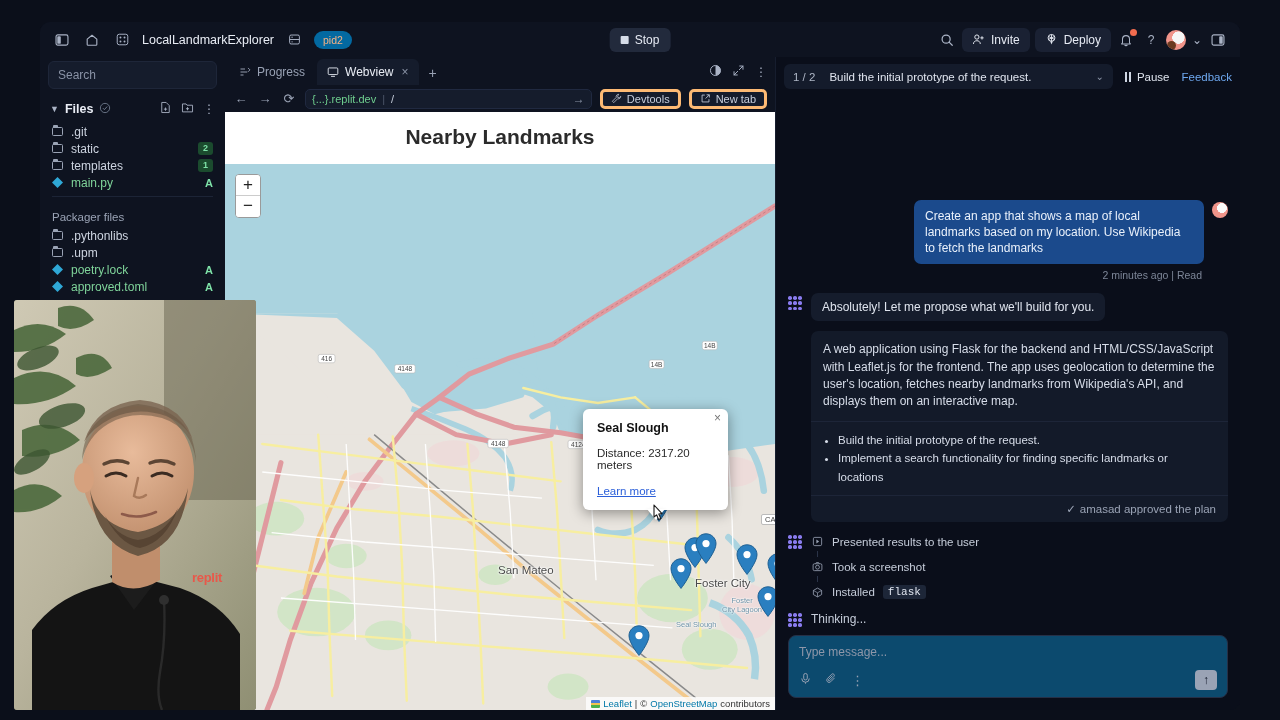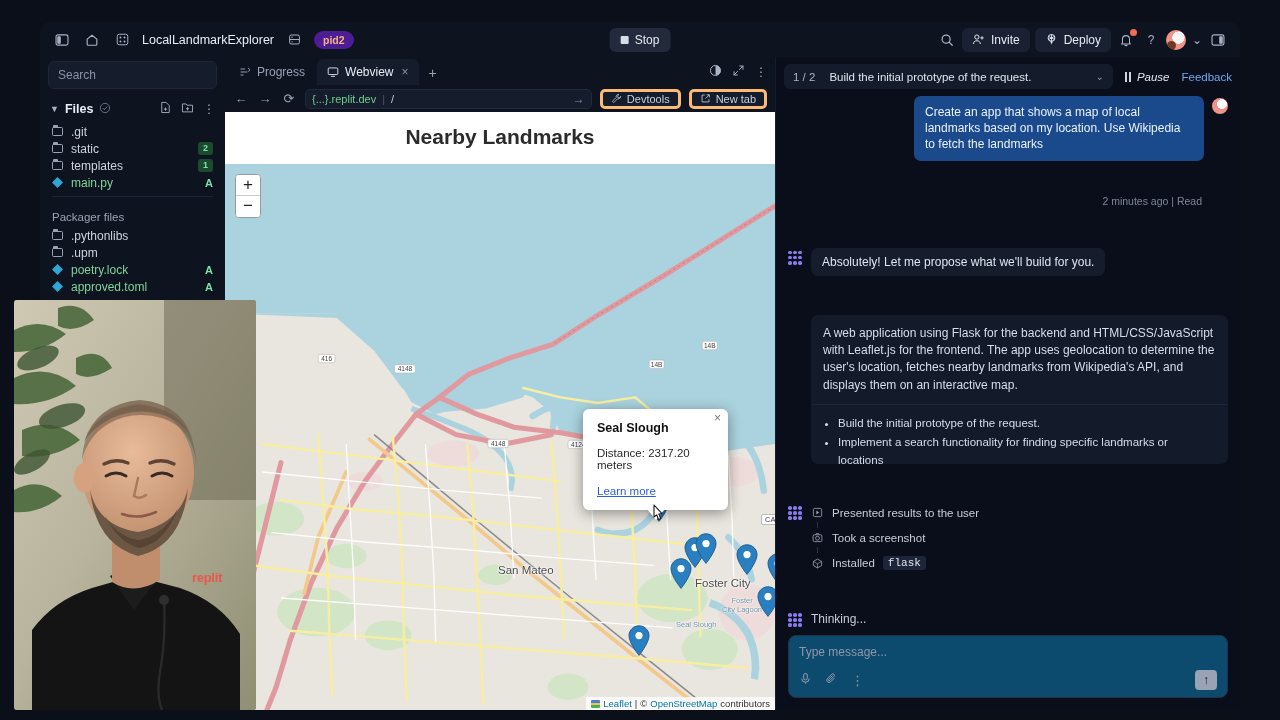--- a/index.html
+++ b/index.html
@@ -40,24 +40,24 @@
     border-radius: 4px;
     cursor: pointer;
   }
   .proj-name {
     font-size: 12.5px;
     color: #e9edf5;
     font-weight: 400;
     white-space: nowrap;
   }
   .pill-pid {
-    background: #4c1d95;
+    background: #0369a1;
     color: #f5b183;
     font-size: 10.5px;
-    font-weight: 700;
+    font-weight: 400;
     padding: 3px 9px;
     border-radius: 10px;
   }
   .stop-btn {
     position: absolute;
     left: 50%;
     transform: translateX(-50%);
     background: #222a3c;
     border-radius: 6px;
     padding: 5px 11px;
@@ -342,34 +342,32 @@
     font-size: 11.5px;
     cursor: pointer;
   }
   .step-num { color: #aeb6c6; font-weight: 400; }
   .step-txt { color: #dfe4ee; }
   .step-chev { margin-left: auto; color: #8d96a8; font-size: 10px; }
   .pause-btn {
     display: flex; align-items: center; gap: 6px;
     font-size: 11.5px; color: #dfe4ee; cursor: pointer;
     padding: 0 4px;
-    font-style: italic;
   }
   .pbars { display: flex; gap: 2px; }
   .pbars i { width: 2px; height: 10px; background: #cfd6e3; display: block; }
   .feedback-btn { font-size: 11.5px; color: #6ea8f0; cursor: pointer; }
 
   .chat {
     flex: 1;
     overflow: hidden;
     padding: 0 12px;
     min-height: 0;
     display: flex; flex-direction: column;
     justify-content: flex-end;
-    gap: 29px;
   }
   .msg-user-row { display: flex; align-items: flex-start; gap: 8px; justify-content: flex-end; }
   .bub-user {
     background: #1b4a8c;
     color: #eaf1fb;
     border-radius: 7px;
     padding: 8px 11px;
     font-size: 12px;
     line-height: 1.35;
     max-width: 290px;

